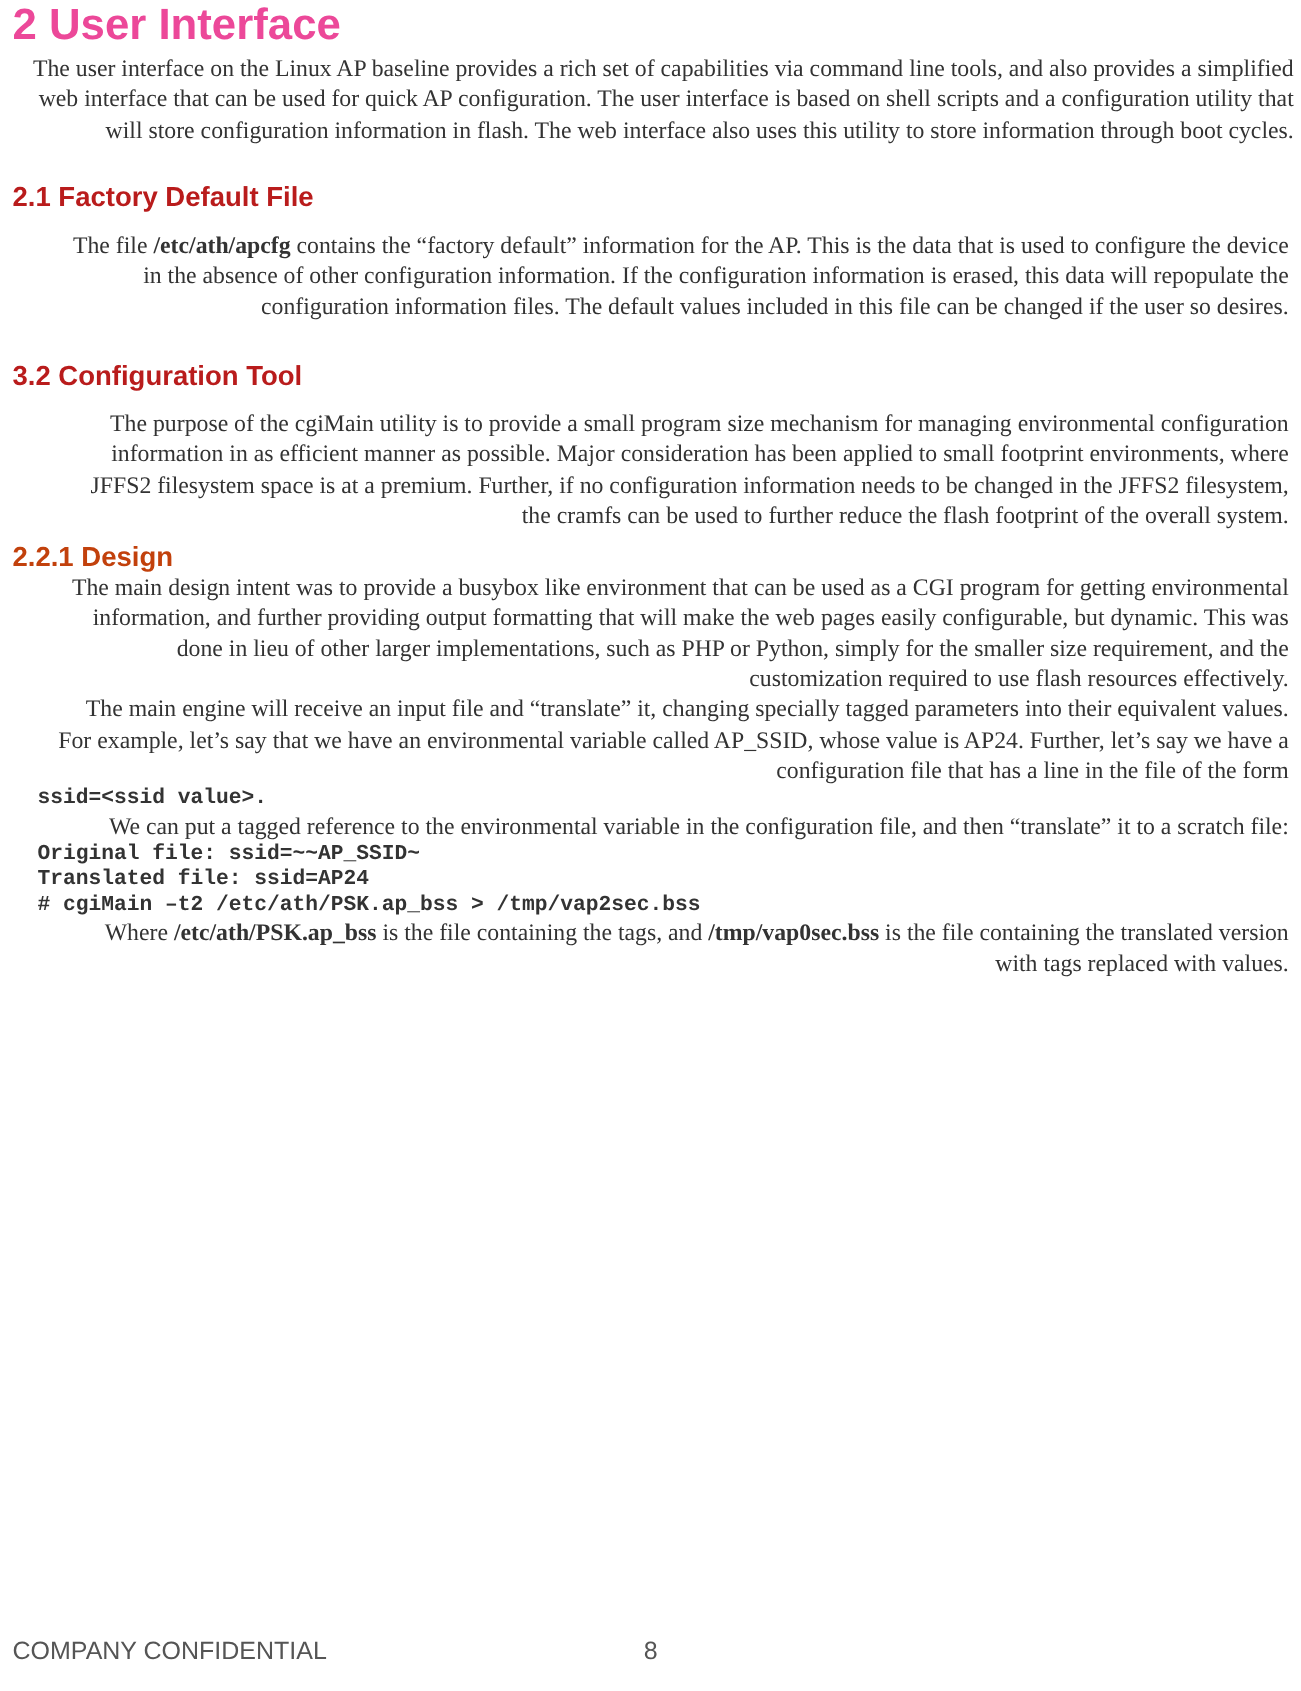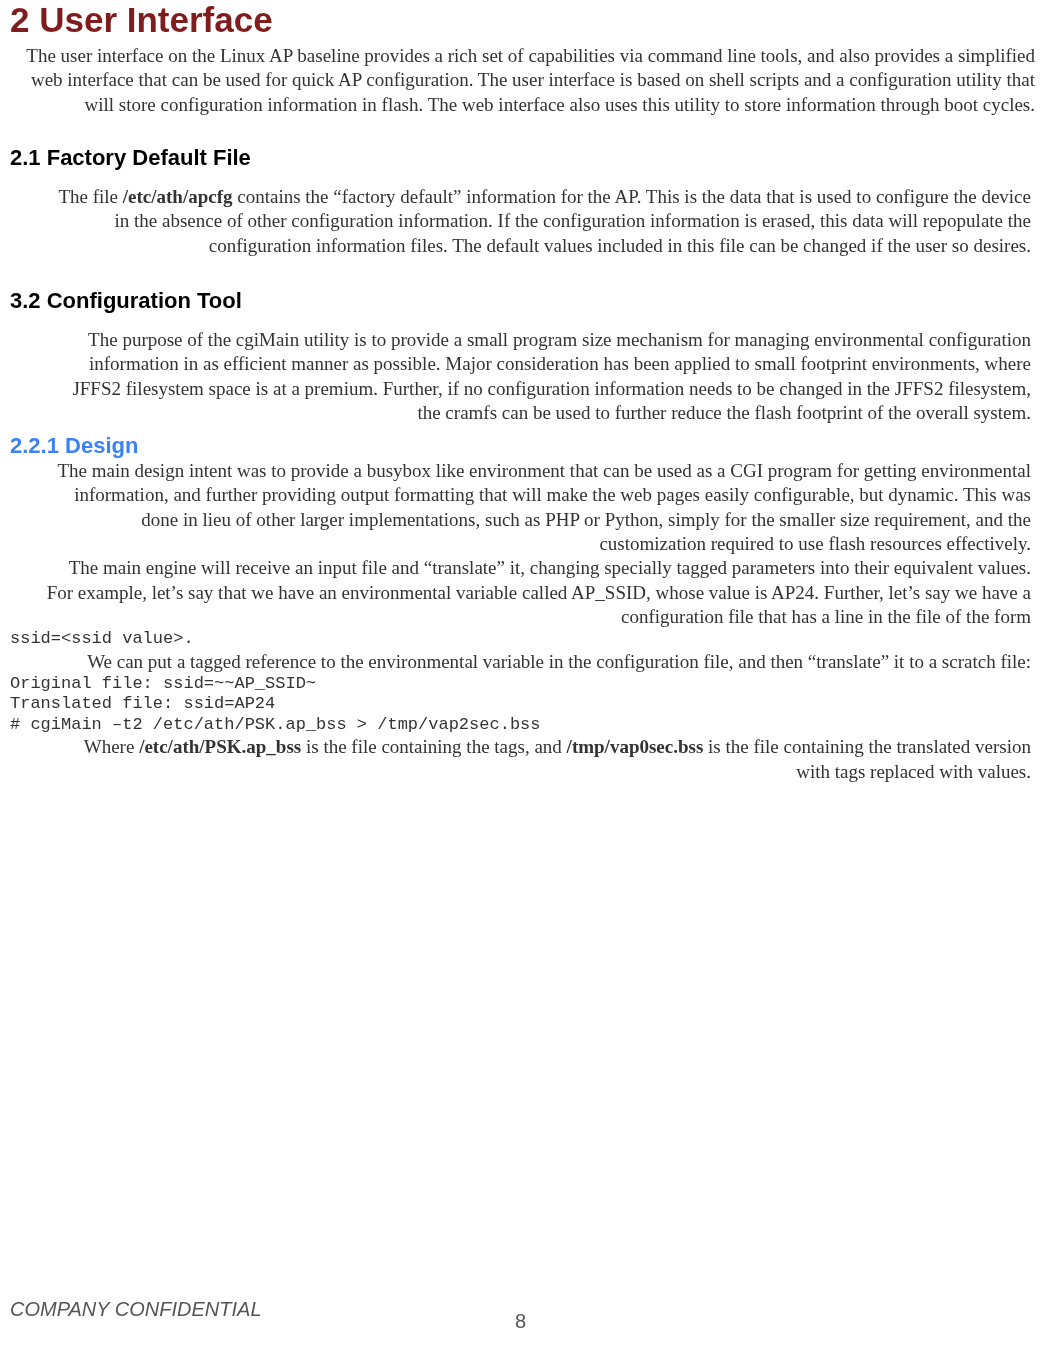--- a/index.html
+++ b/index.html
@@ -11,84 +11,84 @@
       width: 1041px;
       height: 1353px;
       position: relative;
       background: #fff;
     }
     .content {
       padding: 0 6px 0 10px;
     }
     h1 {
       font-family: Arial, Helvetica, sans-serif;
-      color: #7f1d1d;
+      color: #ec4899;
       font-size: 35px;
       font-weight: bold;
       margin: 0 0 4px 0;
       padding-top: 0;
     }
     .intro-para {
       margin: 0 0 28px 0;
       line-height: 1.28;
       text-align: right;
     }
     h2 {
       font-family: Arial, Helvetica, sans-serif;
       font-size: 22px;
       font-weight: bold;
       margin: 0 0 14px 0;
-      color: #000000;
+      color: #b91c1c;
     }
     h3 {
       font-family: Arial, Helvetica, sans-serif;
       font-size: 22px;
       font-weight: bold;
       margin: 0 0 0 0;
-      color: #3b82f6;
+      color: #c2410c;
     }
     .body-indent {
       margin-left: 36px;
       margin-right: 4px;
     }
     .para {
       margin: 0 0 30px 0;
       line-height: 1.28;
       text-align: right;
     }
     .para-tight {
       margin: 0;
       line-height: 1.28;
       text-align: right;
     }
     .mono {
       font-family: "Courier New", Courier, monospace;
-      font-weight: normal;
+      font-weight: bold;
       font-size: 17px;
       color: #333;
+      margin-left: 20px;
       line-height: 1.2;
       white-space: pre;
     }
     b {
       font-weight: bold;
     }
     .footer {
       position: absolute;
       left: 0;
       right: 0;
       bottom: 20px;
       font-family: Arial, Helvetica, sans-serif;
       font-size: 20px;
       color: #555;
     }
     .footer-left {
       position: absolute;
       left: 10px;
-      bottom: 12px;
-      font-style: italic;
+      bottom: 0;
     }
     .footer-center {
       position: absolute;
       left: 0;
       right: 0;
       text-align: center;
       bottom: 0;
     }
   </style>
 </head>

